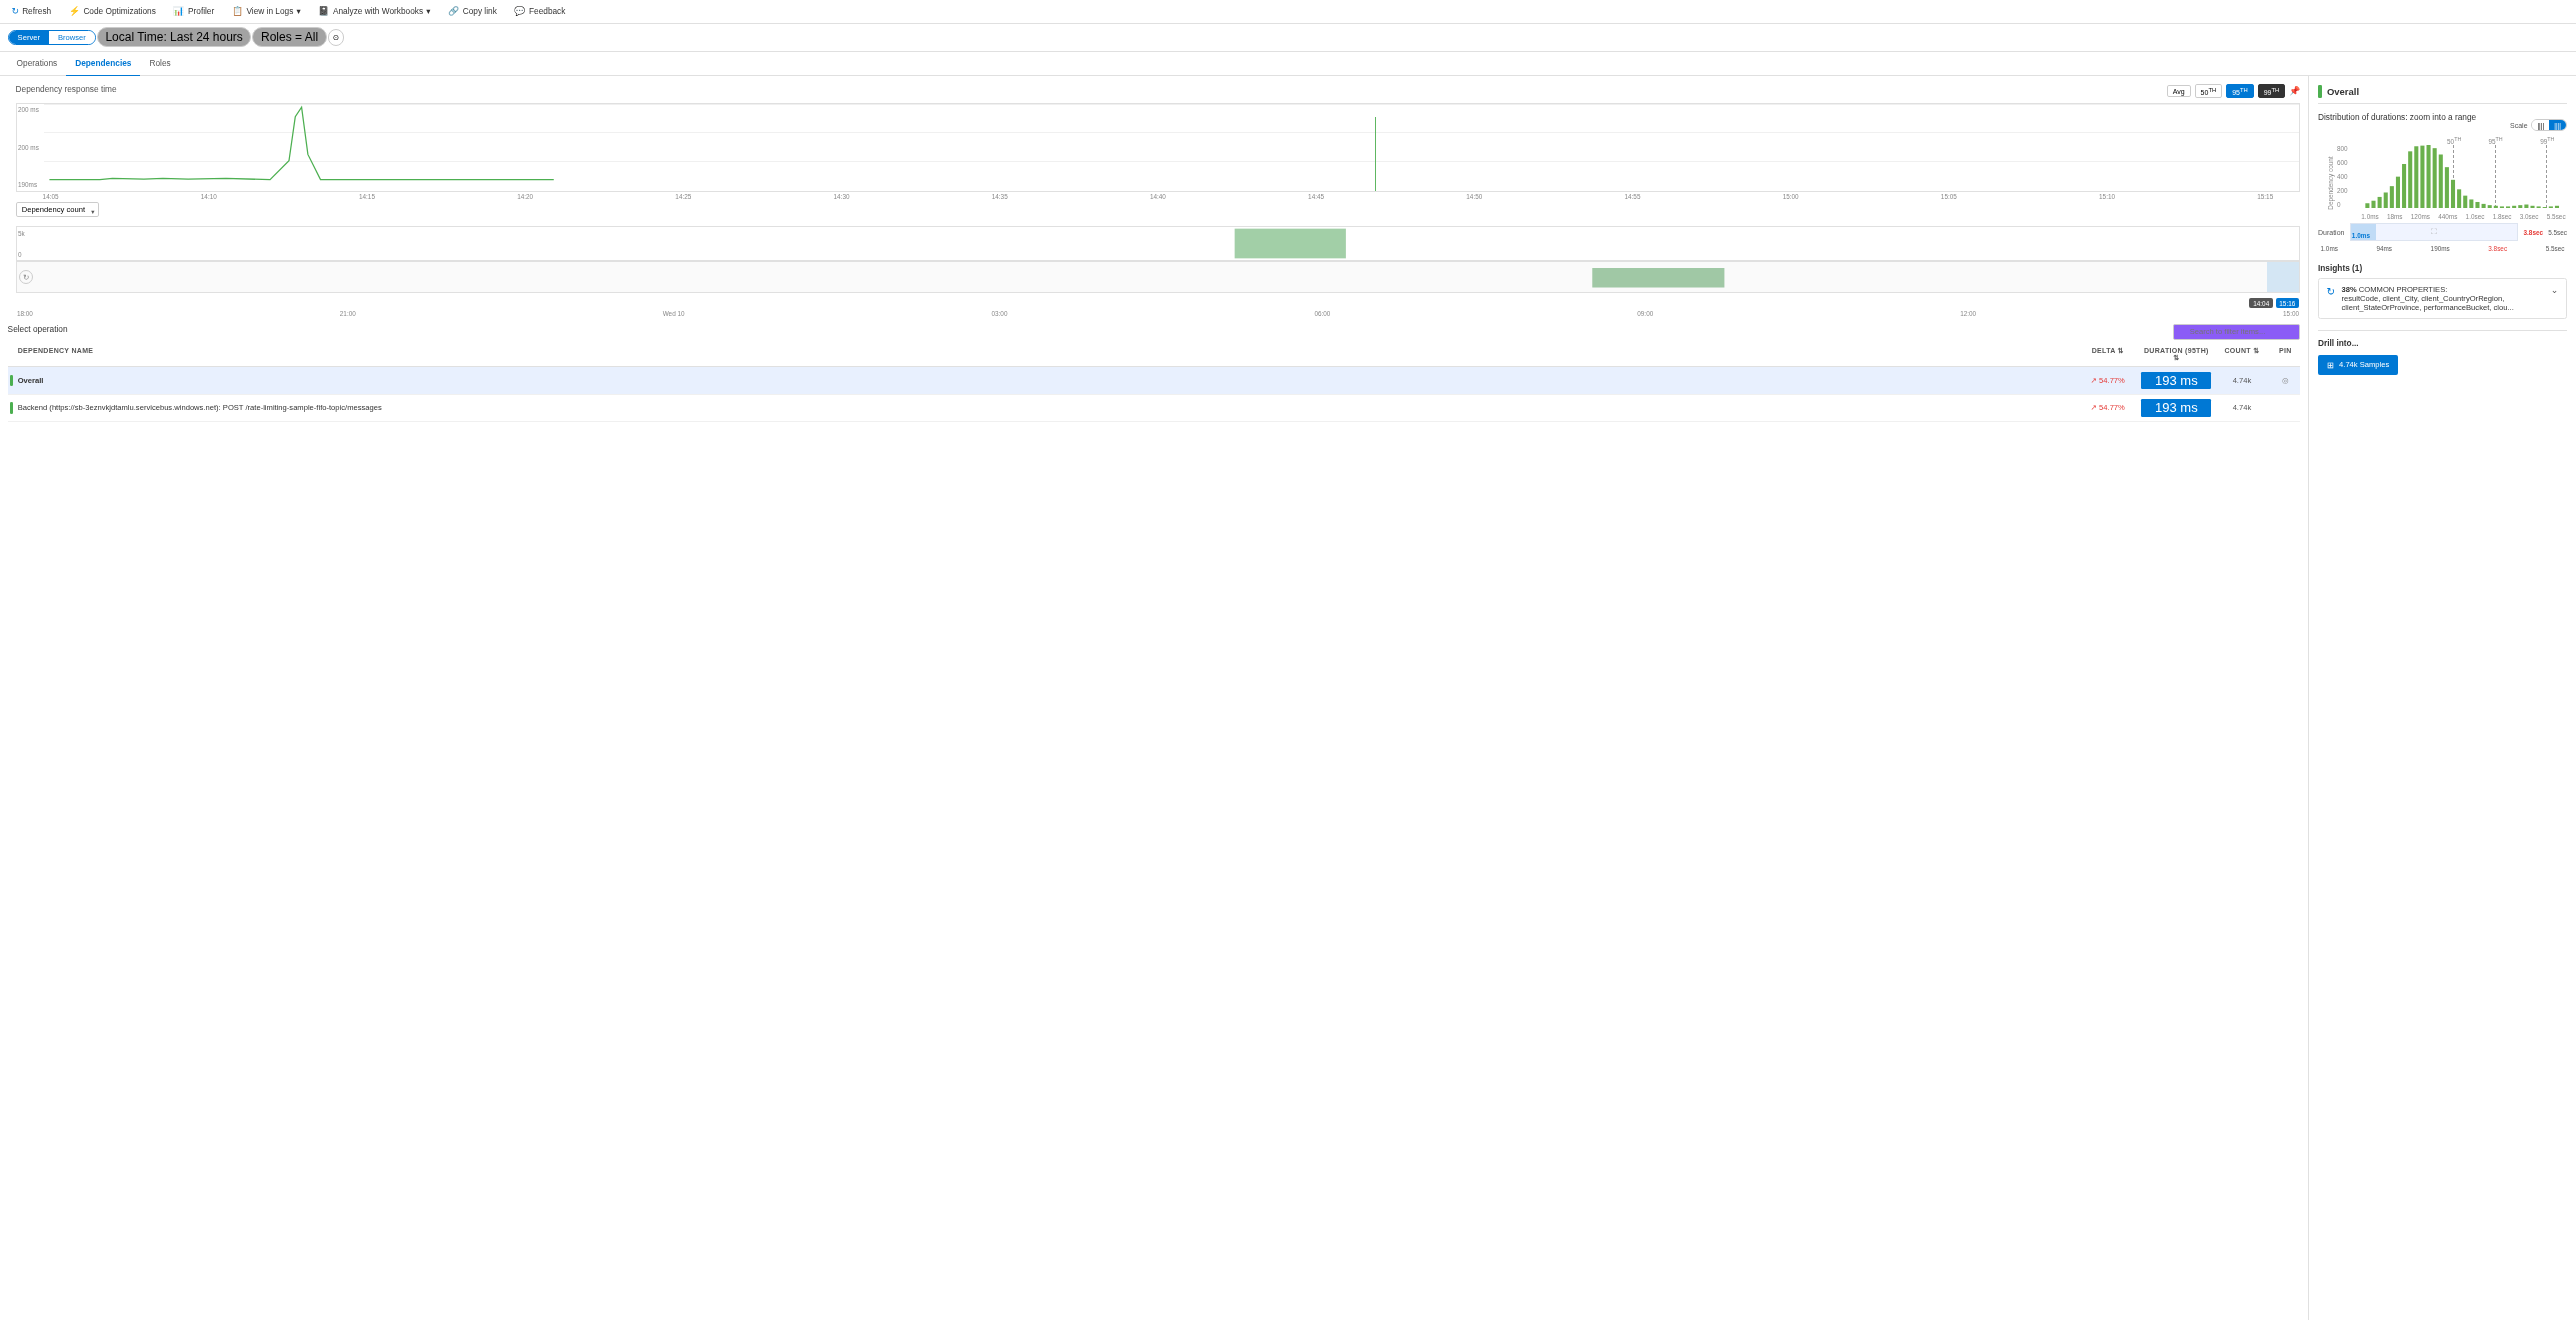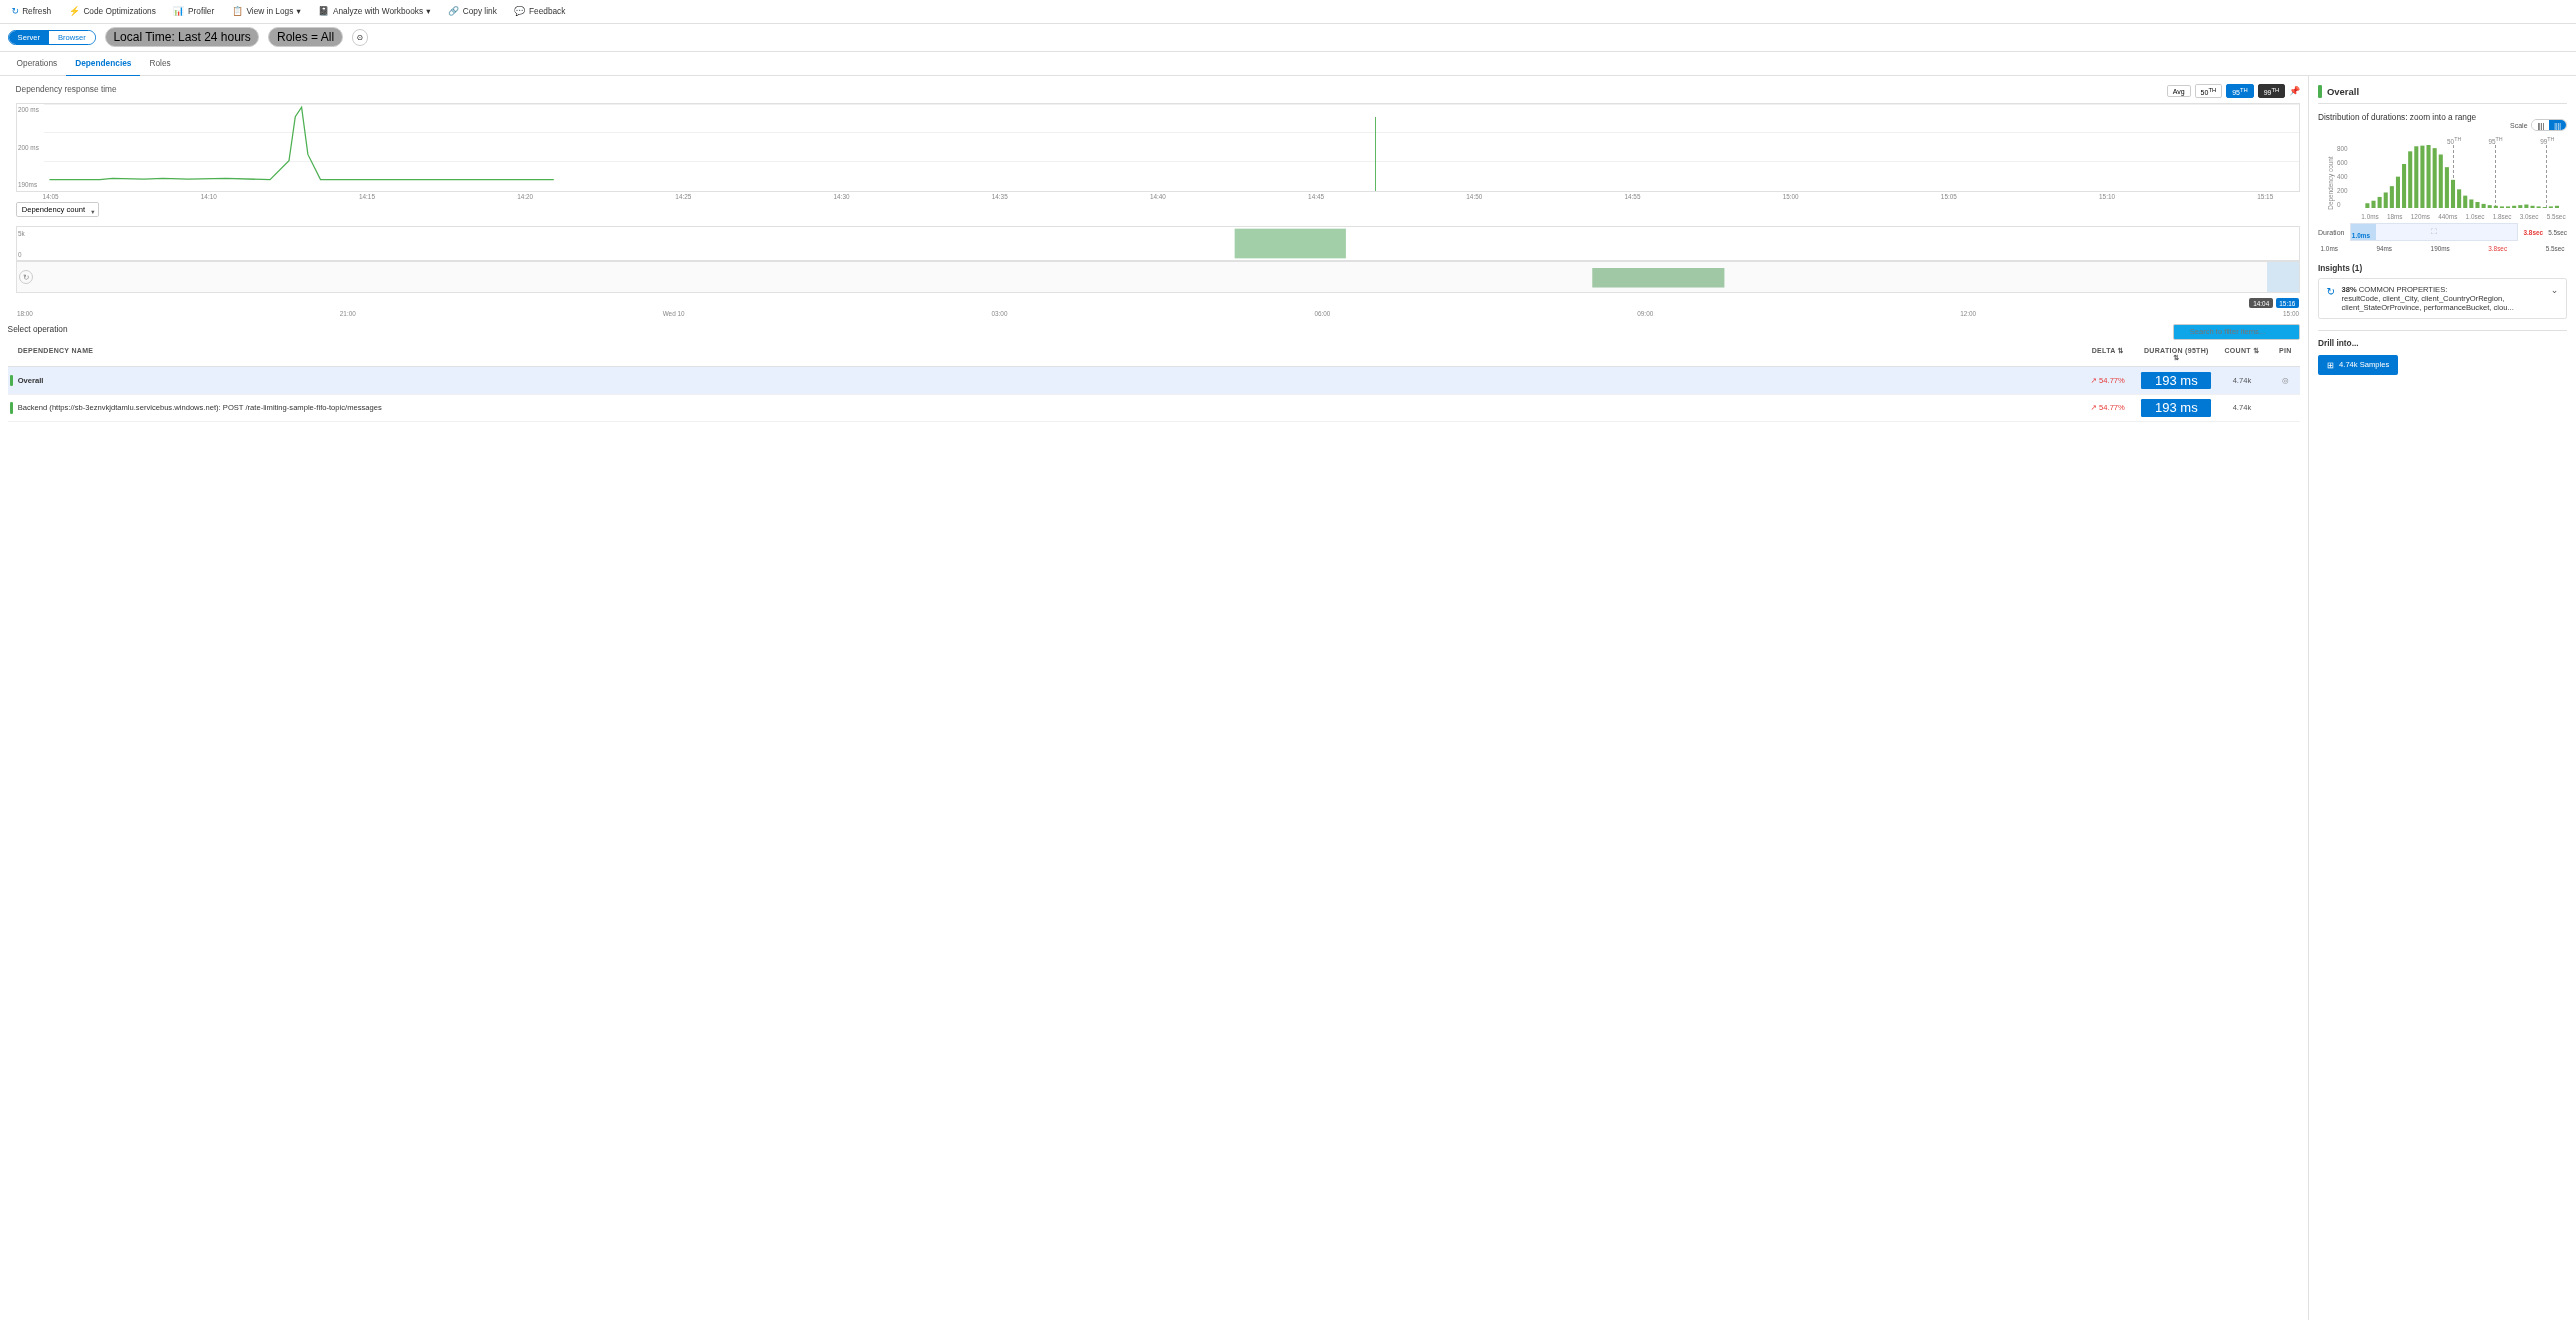--- a/index.html
+++ b/index.html
@@ -25,21 +25,21 @@
       color: #333;
       padding: 2.5px 3.8px;
     }
     .toolbar-btn .icon { color: #0078d4; font-size: 9px; }
 
     
     .filter-bar {
       display: flex;
       align-items: center;
       padding: 3.8px 7.6px;
-      gap: 9px;
+      gap: 1px;
       border-bottom: 0.6px solid #e0e0e0;
       background: #fff;
     }
     .server-browser-toggle {
       display: flex;
       border-radius: 12.7px;
       overflow: hidden;
       border: 0.6px solid #0078d4;
     }
     .toggle-btn {
@@ -333,21 +333,21 @@
       border-radius: 1.3px;
     }
     .td-count { width: 51px; text-align: center; font-size: 7.6px; color: #555; }
     .td-pin { width: 25.4px; text-align: center; font-size: 7.6px; color: #888; }
     .search-bar {
       border: 0.6px solid #ccc;
       border-radius: 1.9px;
       padding: 2.5px 5.1px 2.5px 15.3px;
       font-size: 7.6px;
       width: 127px;
-      background: #0ea5e9;
+      background: #8b5cf6;
       position: relative;
     }
     .search-wrapper {
       position: relative;
     }
     .search-icon-inner {
       position: absolute;
       left: 4.5px;
       top: 50%;
       transform: translateY(-50%);

